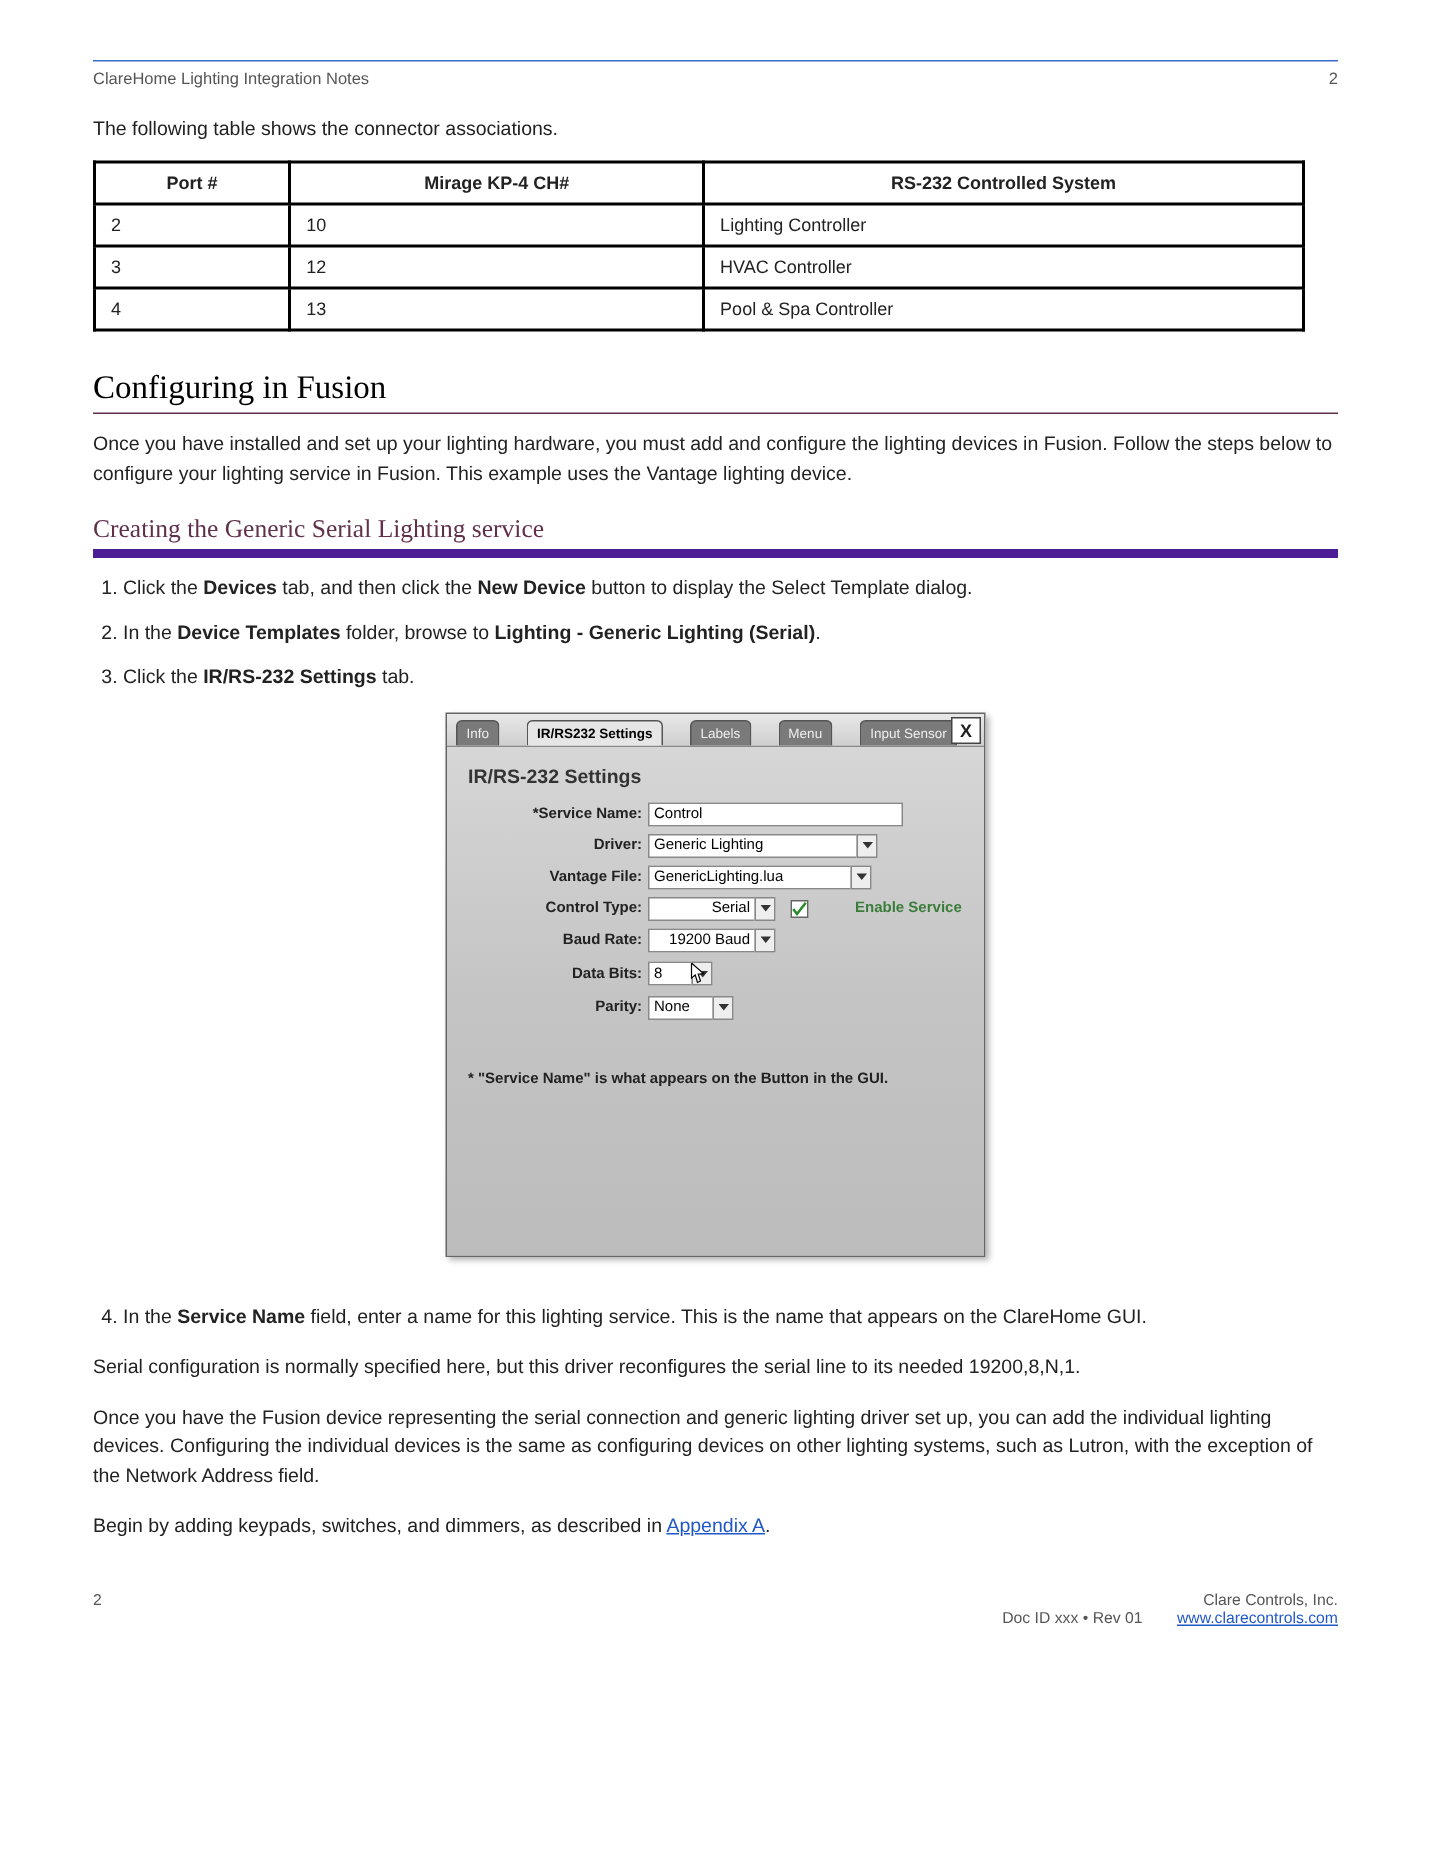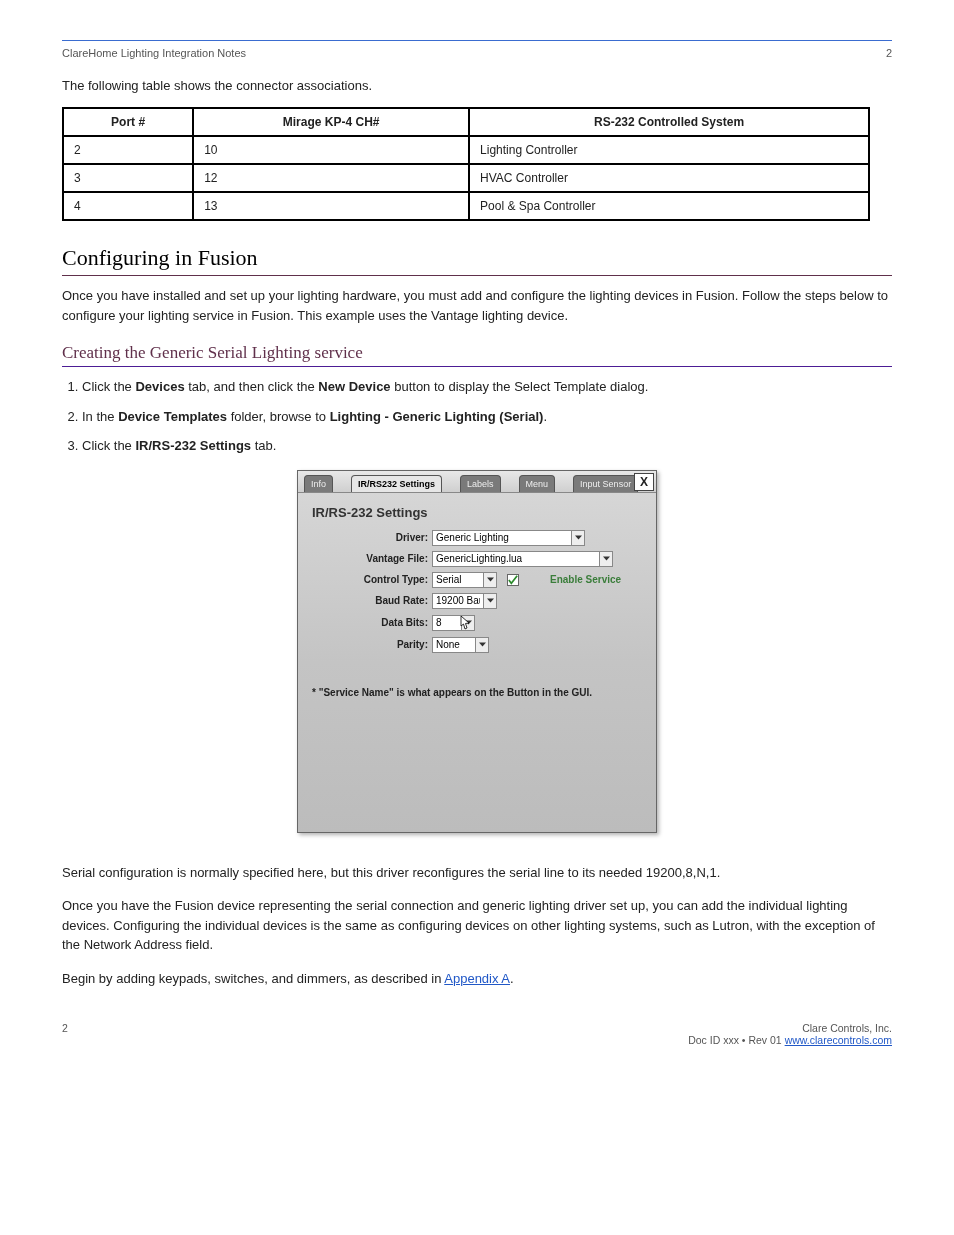--- a/index.html
+++ b/index.html
@@ -5,58 +5,58 @@
   * { box-sizing: border-box; margin: 0; padding: 0; }
   body { font-family: Arial, Helvetica, sans-serif; font-size: 13px; color: #222; width: 954px; margin: 0 auto; background: #fff; }
   .page { padding: 40px 62px 30px 62px; }
   .top-rule { border-top: 1px solid #3a6cd0; margin-bottom: 28px; }
   .header-line { display: flex; justify-content: space-between; font-size: 11px; color: #555; margin-top: -22px; margin-bottom: 18px; }
   .intro { margin: 0 0 12px 0; line-height: 1.4; }
   table.connectors { border-collapse: collapse; width: 808px; margin-bottom: 24px; }
   table.connectors th, table.connectors td { border: 2px solid #000; padding: 6px 10px; font-size: 12px; text-align: left; vertical-align: middle; }
   table.connectors th { font-weight: bold; text-align: center; }
   .section-title { font-family: "Times New Roman", serif; color: #000000; font-size: 22px; border-bottom: 1px solid #60304b; padding-bottom: 4px; margin: 24px 0 10px 0; font-weight: normal; }
-  .subsection-title { font-family: "Times New Roman", serif; color: #60304b; font-size: 17px; border-bottom: 1px solid #4c1d95; padding-bottom: 3px; margin: 18px 0 10px 0; font-weight: normal; }
+  .subsection-title { font-family: "Times New Roman", serif; color: #60304b; font-size: 17px; border-bottom: 6px solid #4c1d95; padding-bottom: 3px; margin: 18px 0 10px 0; font-weight: normal; }
   .body-text { line-height: 1.5; font-size: 13px; margin-bottom: 14px; }
   .body-text p { margin-bottom: 14px; }
   ol.numbered { margin-left: 20px; margin-bottom: 14px; }
   ol.numbered li { margin-bottom: 10px; line-height: 1.5; }
   .bold { font-weight: bold; }
   .screenshot-wrap { text-align: center; margin: 6px 0 30px 0; }
   .dialog { display: inline-block; width: 360px; border: 1px solid #666; background: linear-gradient(#cfcfcf,#bdbdbd); text-align: left; font-size: 10px; color: #222; position: relative; box-shadow: 2px 2px 4px rgba(0,0,0,0.3); }
   .dlg-top { background: linear-gradient(#e8e8e8,#cfcfcf); padding: 4px 4px 0 4px; position: relative; }
   .dlg-close { position: absolute; right: 2px; top: 2px; width: 20px; height: 18px; background: #fff; border: 1px solid #444; font-weight: bold; font-size: 12px; text-align: center; line-height: 16px; cursor: pointer; }
   .tabbar { display: flex; gap: 18px; padding: 0 2px; }
   .tab { font-size: 9px; padding: 3px 6px; border: 1px solid #555; border-bottom: none; border-radius: 4px 4px 0 0; background: #7a7a7a; color: #eee; cursor: pointer; }
   .tab.active { background: #e6e6e6; color: #000; font-weight: bold; }
   .dlg-body { background: linear-gradient(#d6d6d6,#c4c4c4,#bcbcbc); padding: 12px 14px 40px 14px; border-top: 1px solid #888; min-height: 340px; }
   .dlg-title { font-weight: bold; font-size: 13px; margin-bottom: 10px; color: #333; }
   .form-row { display: flex; align-items: center; margin-bottom: 5px; }
   .form-label { width: 120px; text-align: right; font-weight: bold; font-size: 10px; padding-right: 4px; }
   .form-input { border: 1px solid #888; background: #fff; height: 16px; font-size: 10px; padding: 0 3px; }
   .w170 { width: 170px; }
   .w140 { width: 140px; }
-  .w160 { width: 168px; }
-  .w60  { width: 52px; }
+  .w160 { width: 136px; }
+  .w60  { width: 72px; text-align: right; }
   .w50  { width: 44px; }
   .w30  { width: 30px; }
   .dd-btn { width: 14px; height: 16px; border: 1px solid #888; background: #eee; display:inline-flex; align-items:center; justify-content:center; cursor:pointer; margin-left:-1px; }
   .dd-btn svg { width: 7px; height: 5px; }
   .checkbox-wrap { display: flex; align-items: center; margin-left: 10px; font-size: 10px; color: #2d5; font-weight:bold; }
   .checkbox-wrap .chk { width:12px; height:12px; border:1px solid #666; background:#fff; margin-right:3px; display:flex; align-items:center; justify-content:center; }
   .checkbox-wrap .chk svg { width:10px; height:10px; }
   .checkbox-wrap span { color:#3a7d3a;padding-left:28px; }
   .footnote { font-size: 10px; font-weight: bold; margin-top: 34px; }
   .after-list p { line-height: 1.5; margin-bottom: 14px; }
   .body-text .linklike { color: #2158c7; text-decoration: underline; }
   .footer { margin-top: 26px; font-size: 10.5px; color: #555; display: flex; justify-content: space-between; padding-top: 8px; }
   .footer-right { text-align: right; }
   .footer .company { font-weight: normal; }
   .footer .rev { color: #555; }
-  .footer .link { color: #2158c7; text-decoration: underline; }
+  .footer .link { color: #2158c7; text-decoration: underline; margin-left: 20px; }
 </style>
 </head>
 <body>
 
 <div class="page">
   <div class="top-rule"></div>
   <div class="header-line">
     <span>ClareHome Lighting Integration Notes</span>
     <span>2</span>
   </div>
@@ -114,20 +114,24 @@
             <div class="tab active">IR/RS232 Settings</div>
             <div class="tab">Labels</div>
             <div class="tab">Menu</div>
             <div class="tab">Input Sensor</div>
           </div>
       </div>
       <div class="dlg-body">
         <div class="dlg-title">IR/RS-232 Settings</div>
         <div id="form-rows">
             <div class="form-row">
+              <div class="form-label">*Service Name:</div>
+              <input class="form-input w170" value="Control" style="">
+            </div>
+            <div class="form-row">
               <div class="form-label">Driver:</div>
               <input class="form-input w140" value="Generic Lighting" style="">
               <div class="dd-btn">
                 <svg viewBox="0 0 10 6">
                   <polygon points="0,0 10,0 5,6" fill="#333"></polygon>
                 </svg>
               </div>
             </div>
             <div class="form-row">
               <div class="form-label">Vantage File:</div>
@@ -185,20 +189,25 @@
                 </svg>
               </div>
             </div>
           </div>
         <div class="footnote">* "Service Name" is what appears on the Button in the GUI.</div>
       </div>
     </div>
   </div>
 
   <div class="body-text after-list">
+    <ol class="numbered" start="4">
+      <li>
+        <span>In the </span><span class="bold">Service Name</span><span> field, enter a name for this lighting service. This is the name that appears on the ClareHome GUI.</span>
+      </li>
+    </ol>
     <p>Serial configuration is normally specified here, but this driver reconfigures the serial line to its needed 19200,8,N,1.</p>
     <p>Once you have the Fusion device representing the serial connection and generic lighting driver set up, you can add the individual lighting devices. Configuring the individual devices is the same as configuring devices on other lighting systems, such as Lutron, with the exception of the Network Address field.</p>
     <p>
       <span>Begin by adding keypads, switches, and dimmers, as described in </span><span class="linklike">Appendix A</span><span>.</span>
     </p>
   </div>
 
   <div class="footer">
     <div>2</div>
     <div class="footer-right">

